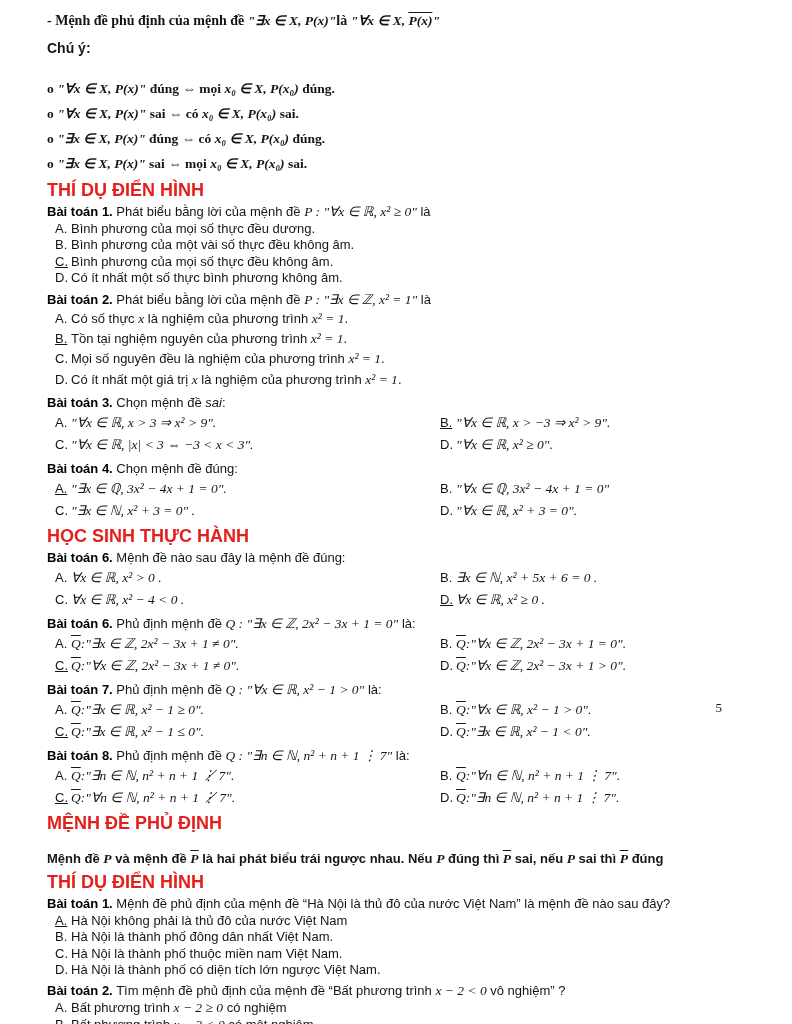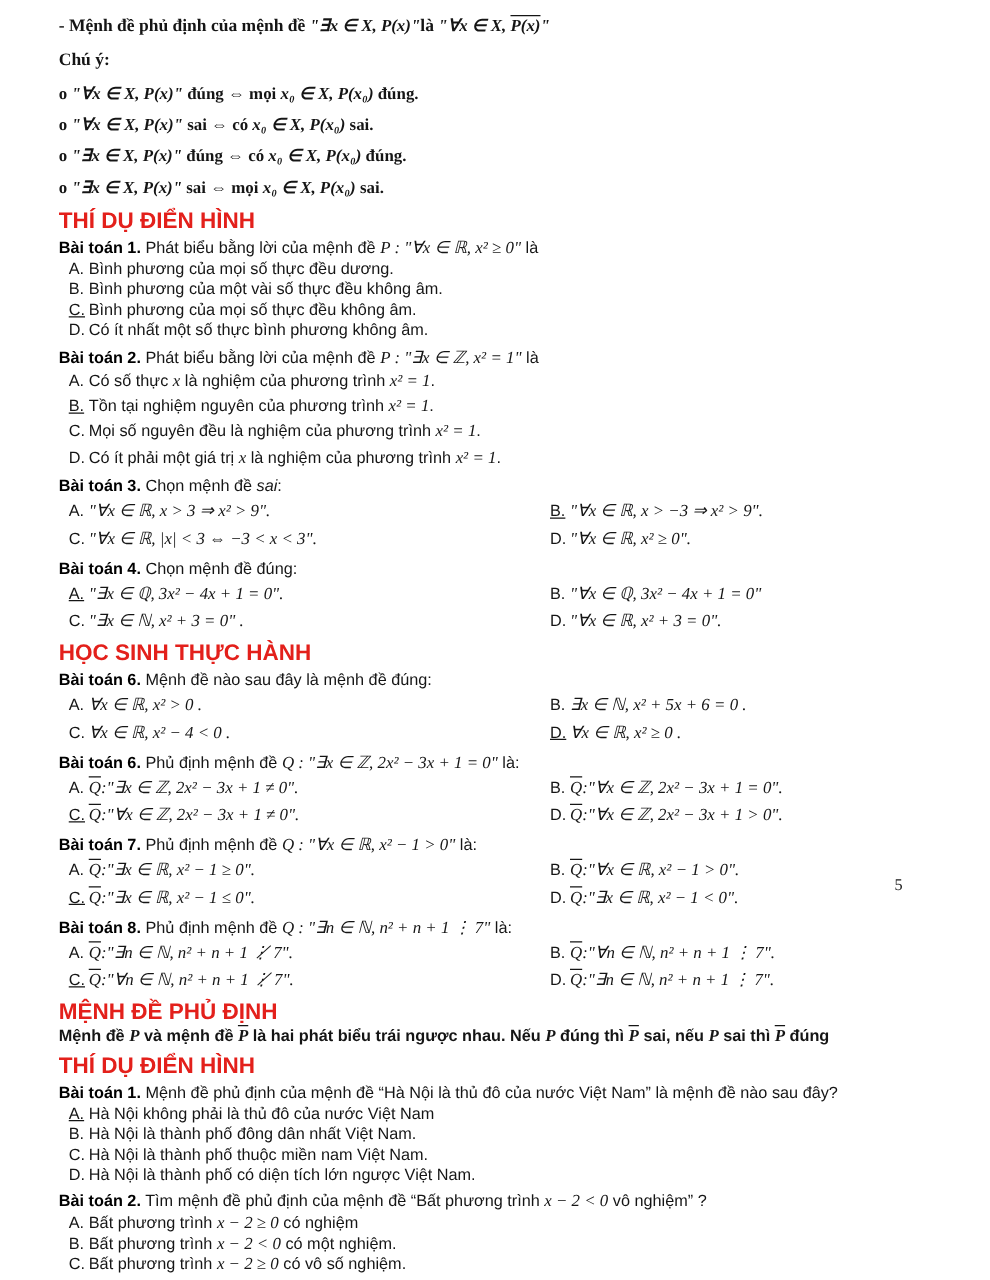--- a/index.html
+++ b/index.html
@@ -4,31 +4,31 @@
 <style>
   html,body{margin:0;padding:0;background:#ffffff}
   body{width:792px;height:1024px;overflow:hidden}
   .page{box-sizing:border-box;width:792px;height:736px;padding:7px 44px 0 47px;
         position:relative;font-family:"Liberation Sans",sans-serif;font-size:13px;color:#151515}
   .math{font-family:"Liberation Serif",serif;font-style:italic;font-size:13.5px}
   .ov{text-decoration:overline}
   .it{font-style:italic}
   .u{text-decoration:underline}
   .l1{font-family:"Liberation Serif",serif;font-weight:bold;font-size:14px;line-height:20px;margin:4px 0 7px}
-  .chuy{font-family:Liberation Serif, serif;font-weight:bold;font-size:14px;line-height:20px;margin-bottom:3px}
+  .chuy{font-family:Liberation Sans, sans-serif;font-weight:bold;font-size:14px;line-height:20px;margin-bottom:18px}
   .bul{font-size:13.5px;line-height:25px;font-family:"Liberation Serif",serif;font-weight:bold}
   .hdr{color:#e3201b;font-weight:bold;font-size:18px;line-height:17px;margin-top:6px}
   .pt{line-height:19px;margin-top:3px}
   .lab{color:#000000;font-weight:bold}
   .opts1 .row{line-height:16.4px;padding-left:8px}
   .optsm .row{line-height:20.4px;padding-left:8px}
   .cols{display:grid;grid-template-columns:385px auto;padding-left:8px}
   .cols .row{line-height:22px}
   .chon{line-height:18px}
-  .para{font-weight:bold;line-height:17.5px;margin:2px 0 0;text-align:justify}
+  .para{font-weight:bold;line-height:17.5px;margin:18px 0 0;text-align:justify}
   .k{display:inline-block;min-width:16px}
   .pageno{position:absolute;right:70px;bottom:20px;font-family:"Liberation Serif",serif;font-size:13px}
 </style>
 </head>
 <body>
 
 <div class="page">
 
   <div class="l1">
     <span>- Mệnh đề phủ định của mệnh đề </span><span class="math">"∃x ∈ X, P(x)"</span><span>là</span>
@@ -86,21 +86,21 @@
     <div class="row"><span class="k">D.</span><span>Có ít nhất một số thực bình phương không âm.</span></div>
   </div>
 
   <div class="pt">
     <span class="lab">Bài toán 2.</span><span> Phát biểu bằng lời của mệnh đề </span><span class="math">P : "∃x ∈ ℤ, x² = 1"</span><span> là</span>
   </div>
   <div class="optsm">
     <div class="row"><span class="k">A.</span><span>Có số thực </span><span class="math">x</span><span> là nghiệm của phương trình </span><span class="math">x² = 1</span><span>.</span></div>
     <div class="row"><span class="k u">B.</span><span>Tồn tại nghiệm nguyên của phương trình </span><span class="math">x² = 1</span><span>.</span></div>
     <div class="row"><span class="k">C.</span><span>Mọi số nguyên đều là nghiệm của phương trình </span><span class="math">x² = 1</span><span>.</span></div>
-    <div class="row"><span class="k">D.</span><span>Có ít phải một giá trị </span><span class="math">x</span><span> là nghiệm của phương trình </span><span class="math">x² = 1</span><span>.</span></div>
+    <div class="row"><span class="k">D.</span><span>Có ít nhất một giá trị </span><span class="math">x</span><span> là nghiệm của phương trình </span><span class="math">x² = 1</span><span>.</span></div>
   </div>
 
   <div class="pt">
     <span class="lab">Bài toán 3.</span><span> Chọn mệnh đề </span><span class="it">sai</span><span>:</span>
   </div>
   <div class="cols">
     <div class="row"><span class="k">A.</span><span class="math">"∀x ∈ ℝ, x &gt; 3 ⇒ x² &gt; 9".</span></div>
     <div class="row"><span class="k u">B.</span><span class="math">"∀x ∈ ℝ, x &gt; −3 ⇒ x² &gt; 9".</span></div>
     <div class="row"><span class="k">C.</span><span class="math">"∀x ∈ ℝ, |x| &lt; 3 ⇔ −3 &lt; x &lt; 3".</span></div>
     <div class="row"><span class="k">D.</span><span class="math">"∀x ∈ ℝ, x² ≥ 0".</span></div>

